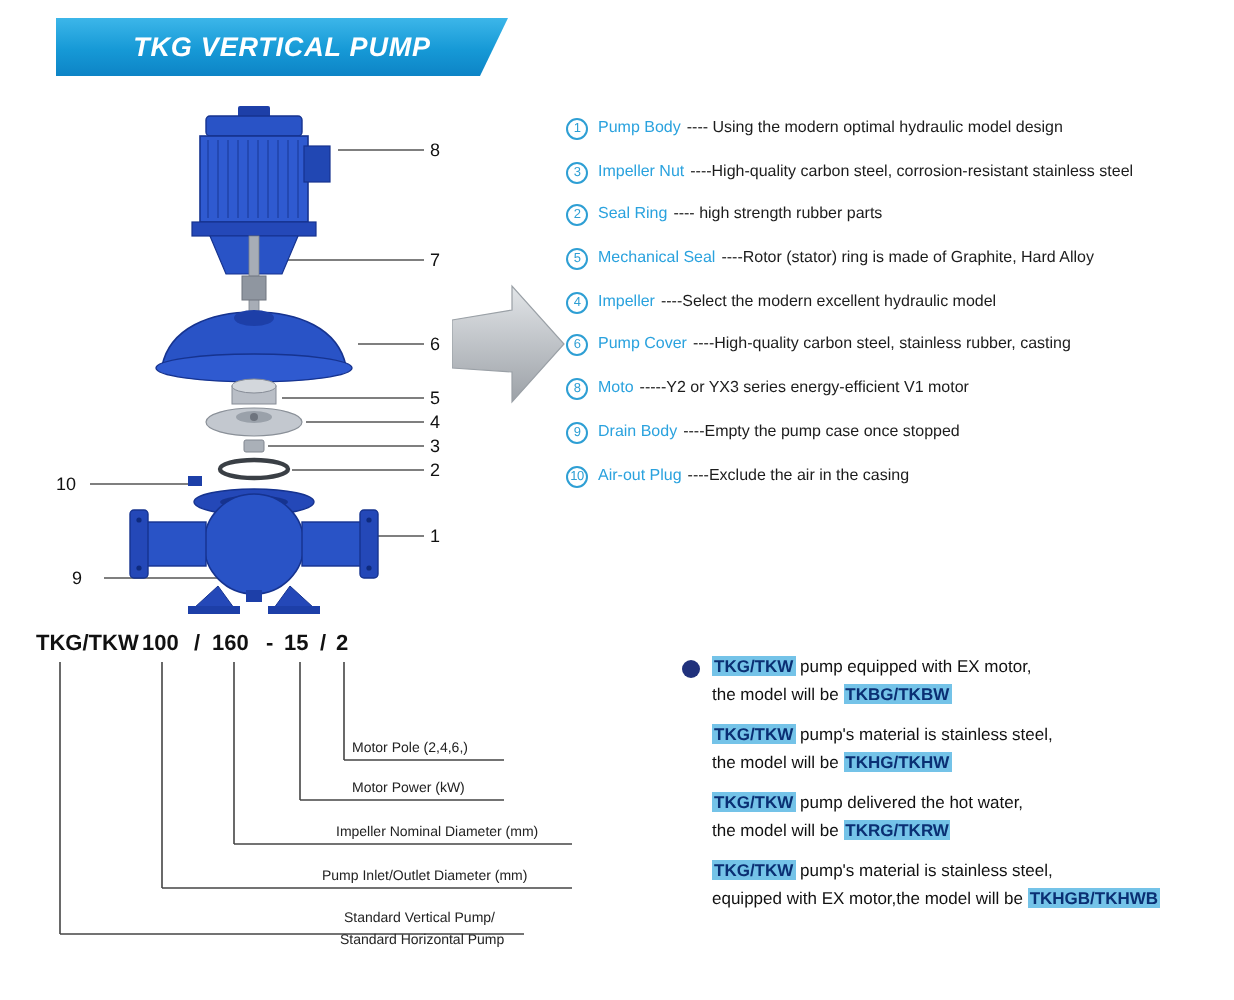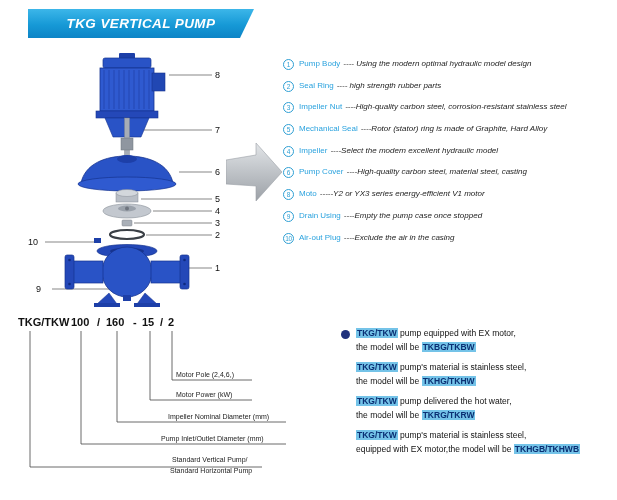--- a/index.html
+++ b/index.html
@@ -30,21 +30,21 @@
   span.callout:nth-of-type(10){left:21px;top:239px;}
 
   .arrow{position:absolute;left:226px;top:140px;}
 
   
   .parts{position:absolute;left:283px;top:59px;width:334px;}
   .prow{display:flex;height:13px;margin-bottom:8.7px;white-space:nowrap;}
   .pnum{flex:0 0 auto;width:11px;height:11px;box-sizing:border-box;border:1px solid #2e9fd4;border-radius:50%;
         color:#2e9fd4;font-size:6.5px;line-height:9px;text-align:center;margin-right:5px;letter-spacing:-0.3px;}
   .pname{color:#2aa2de;font-size:8px;margin-right:3px;}
-  .pdesc{color:#1c1c1c;font-size:8px;font-style:italic;}
+  .pdesc{color:#1c1c1c;font-size:8px;}
 
   
   .tokens{position:absolute;left:0;top:316px;width:220px;height:14px;}
   .tok{position:absolute;font-size:11px;font-weight:bold;color:#111;white-space:nowrap;}
   span.tok:nth-of-type(1){left:18px;}
   span.tok:nth-of-type(2){left:71px;}
   span.tok:nth-of-type(3){left:97px;}
   span.tok:nth-of-type(4){left:106px;}
   span.tok:nth-of-type(5){left:133px;}
   span.tok:nth-of-type(6){left:142px;text-align:center;}
@@ -202,59 +202,59 @@
 
   <div class="parts">
 
       <div class="prow">
         <span class="pnum">1</span>
         <span class="pname">Pump Body</span>
         <span class="pdesc">---- Using the modern optimal hydraulic model design</span>
       </div>
 
       <div class="prow">
+        <span class="pnum">3</span>
+        <span class="pname">Impeller Nut</span>
+        <span class="pdesc">----High-quality carbon steel, corrosion-resistant stainless steel</span>
+      </div>
+
+      <div class="prow">
         <span class="pnum">2</span>
         <span class="pname">Seal Ring</span>
         <span class="pdesc">---- high strength rubber parts</span>
       </div>
 
       <div class="prow">
-        <span class="pnum">3</span>
-        <span class="pname">Impeller Nut</span>
-        <span class="pdesc">----High-quality carbon steel, corrosion-resistant stainless steel</span>
-      </div>
-
-      <div class="prow">
         <span class="pnum">5</span>
         <span class="pname">Mechanical Seal</span>
         <span class="pdesc">----Rotor (stator) ring is made of Graphite, Hard Alloy</span>
       </div>
 
       <div class="prow">
         <span class="pnum">4</span>
         <span class="pname">Impeller</span>
         <span class="pdesc">----Select the modern excellent hydraulic model</span>
       </div>
 
       <div class="prow">
         <span class="pnum">6</span>
         <span class="pname">Pump Cover</span>
-        <span class="pdesc">----High-quality carbon steel, material steel, casting</span>
+        <span class="pdesc">----High-quality carbon steel, stainless rubber, casting</span>
       </div>
 
 
       <div class="prow">
         <span class="pnum">8</span>
         <span class="pname">Moto</span>
         <span class="pdesc">-----Y2 or YX3 series energy-efficient V1 motor</span>
       </div>
 
       <div class="prow">
         <span class="pnum">9</span>
-        <span class="pname">Drain Using</span>
+        <span class="pname">Drain Body</span>
         <span class="pdesc">----Empty the pump case once stopped</span>
       </div>
 
       <div class="prow">
         <span class="pnum">10</span>
         <span class="pname">Air-out Plug</span>
         <span class="pdesc">----Exclude the air in the casing</span>
       </div>
     </div>
 

